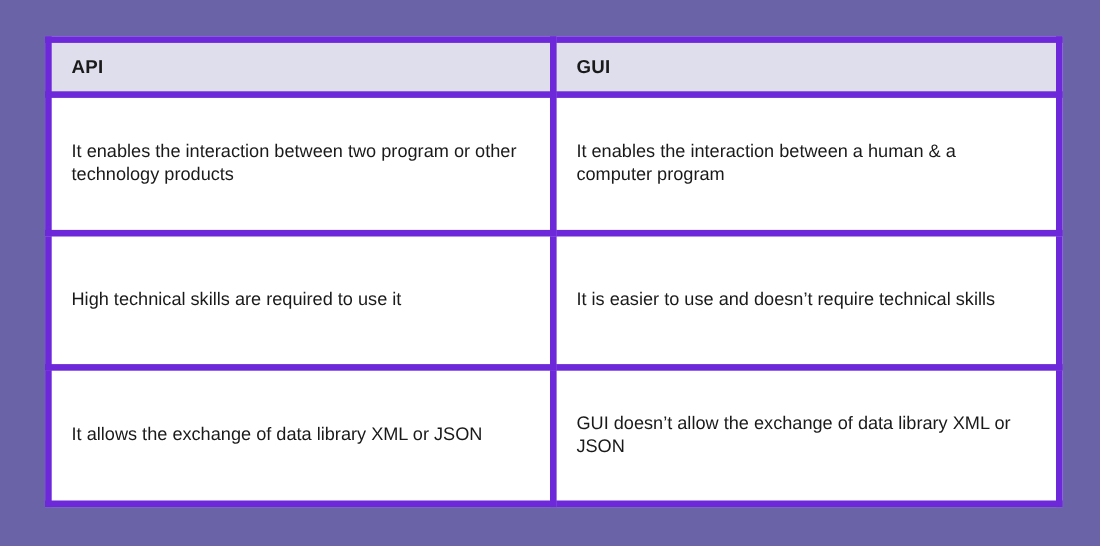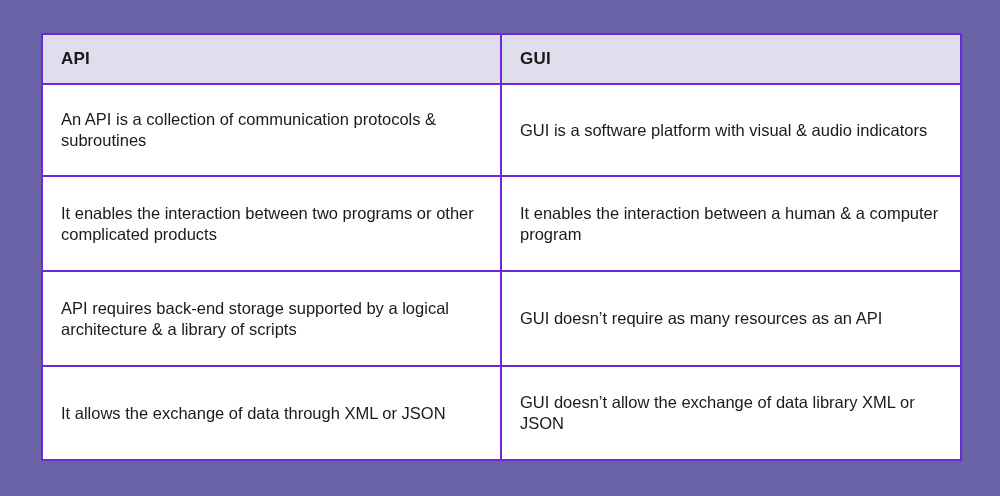--- a/index.html
+++ b/index.html
@@ -27,21 +27,21 @@
     height: 428px;
     border-collapse: collapse;
     table-layout: fixed;
     background: #ffffff;
     border: 1px solid #111111;
   }
   .comparison-table col.col-left  { width: 459px; }
   .comparison-table col.col-right { width: 460px; }
   .comparison-table th,
   .comparison-table td {
-    border: 2px solid #6d28d9;
+    border: 6px solid #6d28d9;
     vertical-align: middle;
     text-align: left;
     padding: 0 18px;
     box-sizing: border-box;
     margin-left: 28px;
   }
   .comparison-table thead th {
     background: #dedeec;
     height: 50px;
     font-size: 17px;
@@ -76,47 +76,39 @@
       <col class="col-left">
       <col class="col-right">
     </colgroup>
     <thead>
       <tr>
         <th>API</th>
         <th>GUI</th>
       </tr>
     </thead>
     <tbody>
-      <tr class="r0">
-        <td>
-            <span class="cell-text">An API is a collection of communication protocols &amp; subroutines</span>
-          </td>
-        <td>
-            <span class="cell-text">GUI is a software platform with visual &amp; audio indicators</span>
-          </td>
-      </tr>
       <tr class="r1">
         <td>
-            <span class="cell-text">It enables the interaction between two programs or other complicated products</span>
+            <span class="cell-text">It enables the interaction between two program or other technology products</span>
           </td>
         <td>
             <span class="cell-text">It enables the interaction between a human &amp; a computer program</span>
           </td>
       </tr>
-      <tr class="r2">
+      <tr class="r3">
         <td>
-            <span class="cell-text">API requires back-end storage supported by a logical architecture &amp; a library of scripts</span>
+            <span class="cell-text">High technical skills are required to use it</span>
           </td>
         <td>
-            <span class="cell-text">GUI doesn’t require as many resources as an API</span>
+            <span class="cell-text">It is easier to use and doesn’t require technical skills</span>
           </td>
       </tr>
       <tr class="r5">
         <td>
-            <span class="cell-text">It allows the exchange of data through XML or JSON</span>
+            <span class="cell-text">It allows the exchange of data library XML or JSON</span>
           </td>
         <td>
             <span class="cell-text">GUI doesn’t allow the exchange of data library XML or JSON</span>
           </td>
       </tr>
     </tbody>
   </table>
 
 </div>
 

